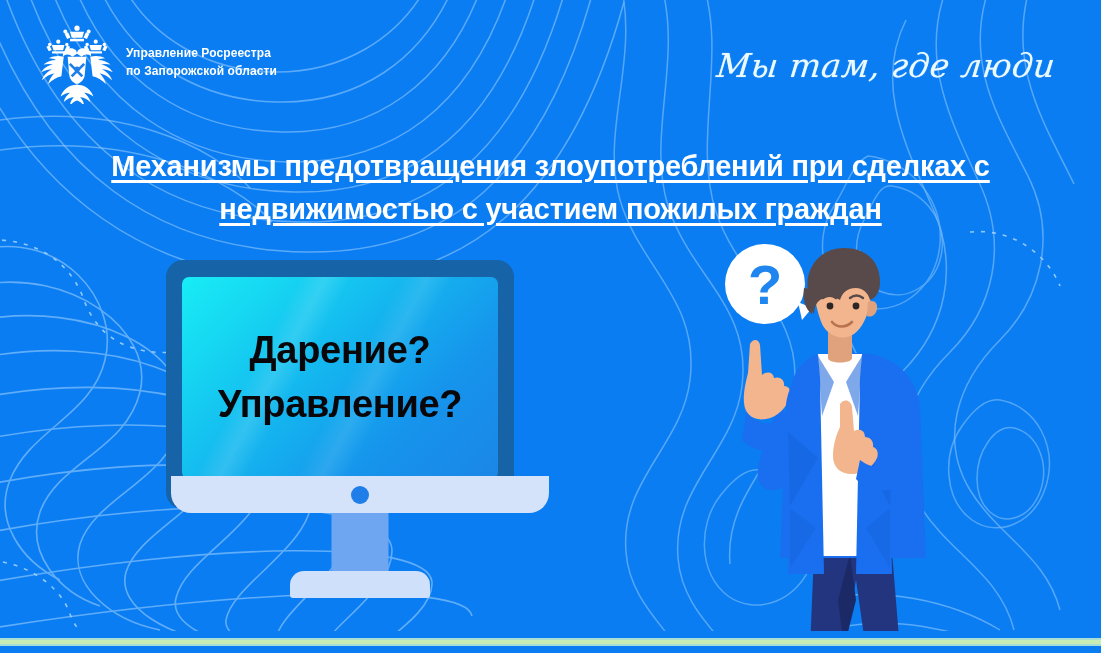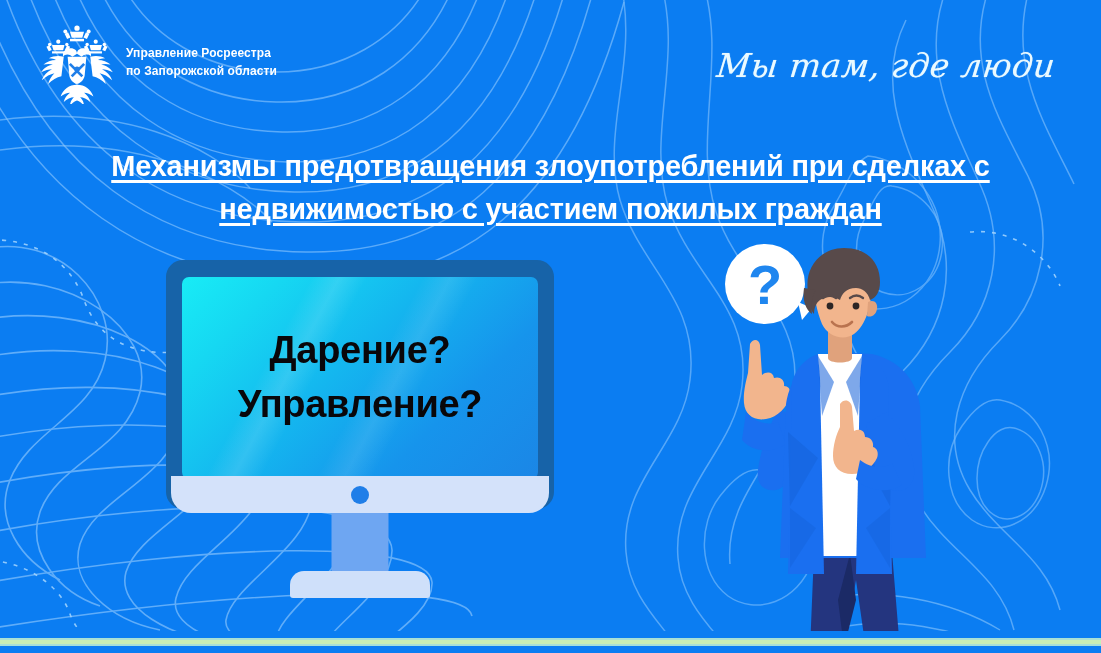--- a/index.html
+++ b/index.html
@@ -98,21 +98,21 @@
 
   
   .monitor {
     position: absolute;
     left: 166px;
     top: 260px;
     width: 388px;
     z-index: 7;
   }
   .monitor-frame {
-    width: 388px;
+    width: 348px;
     height: 249px;
     background: #1763a8;
     border-radius: 17px;
     box-sizing: border-box;
     padding: 17px 16px 30px 16px;
     position: relative;
   }
   .monitor-screen {
     width: 100%;
     height: 100%;

